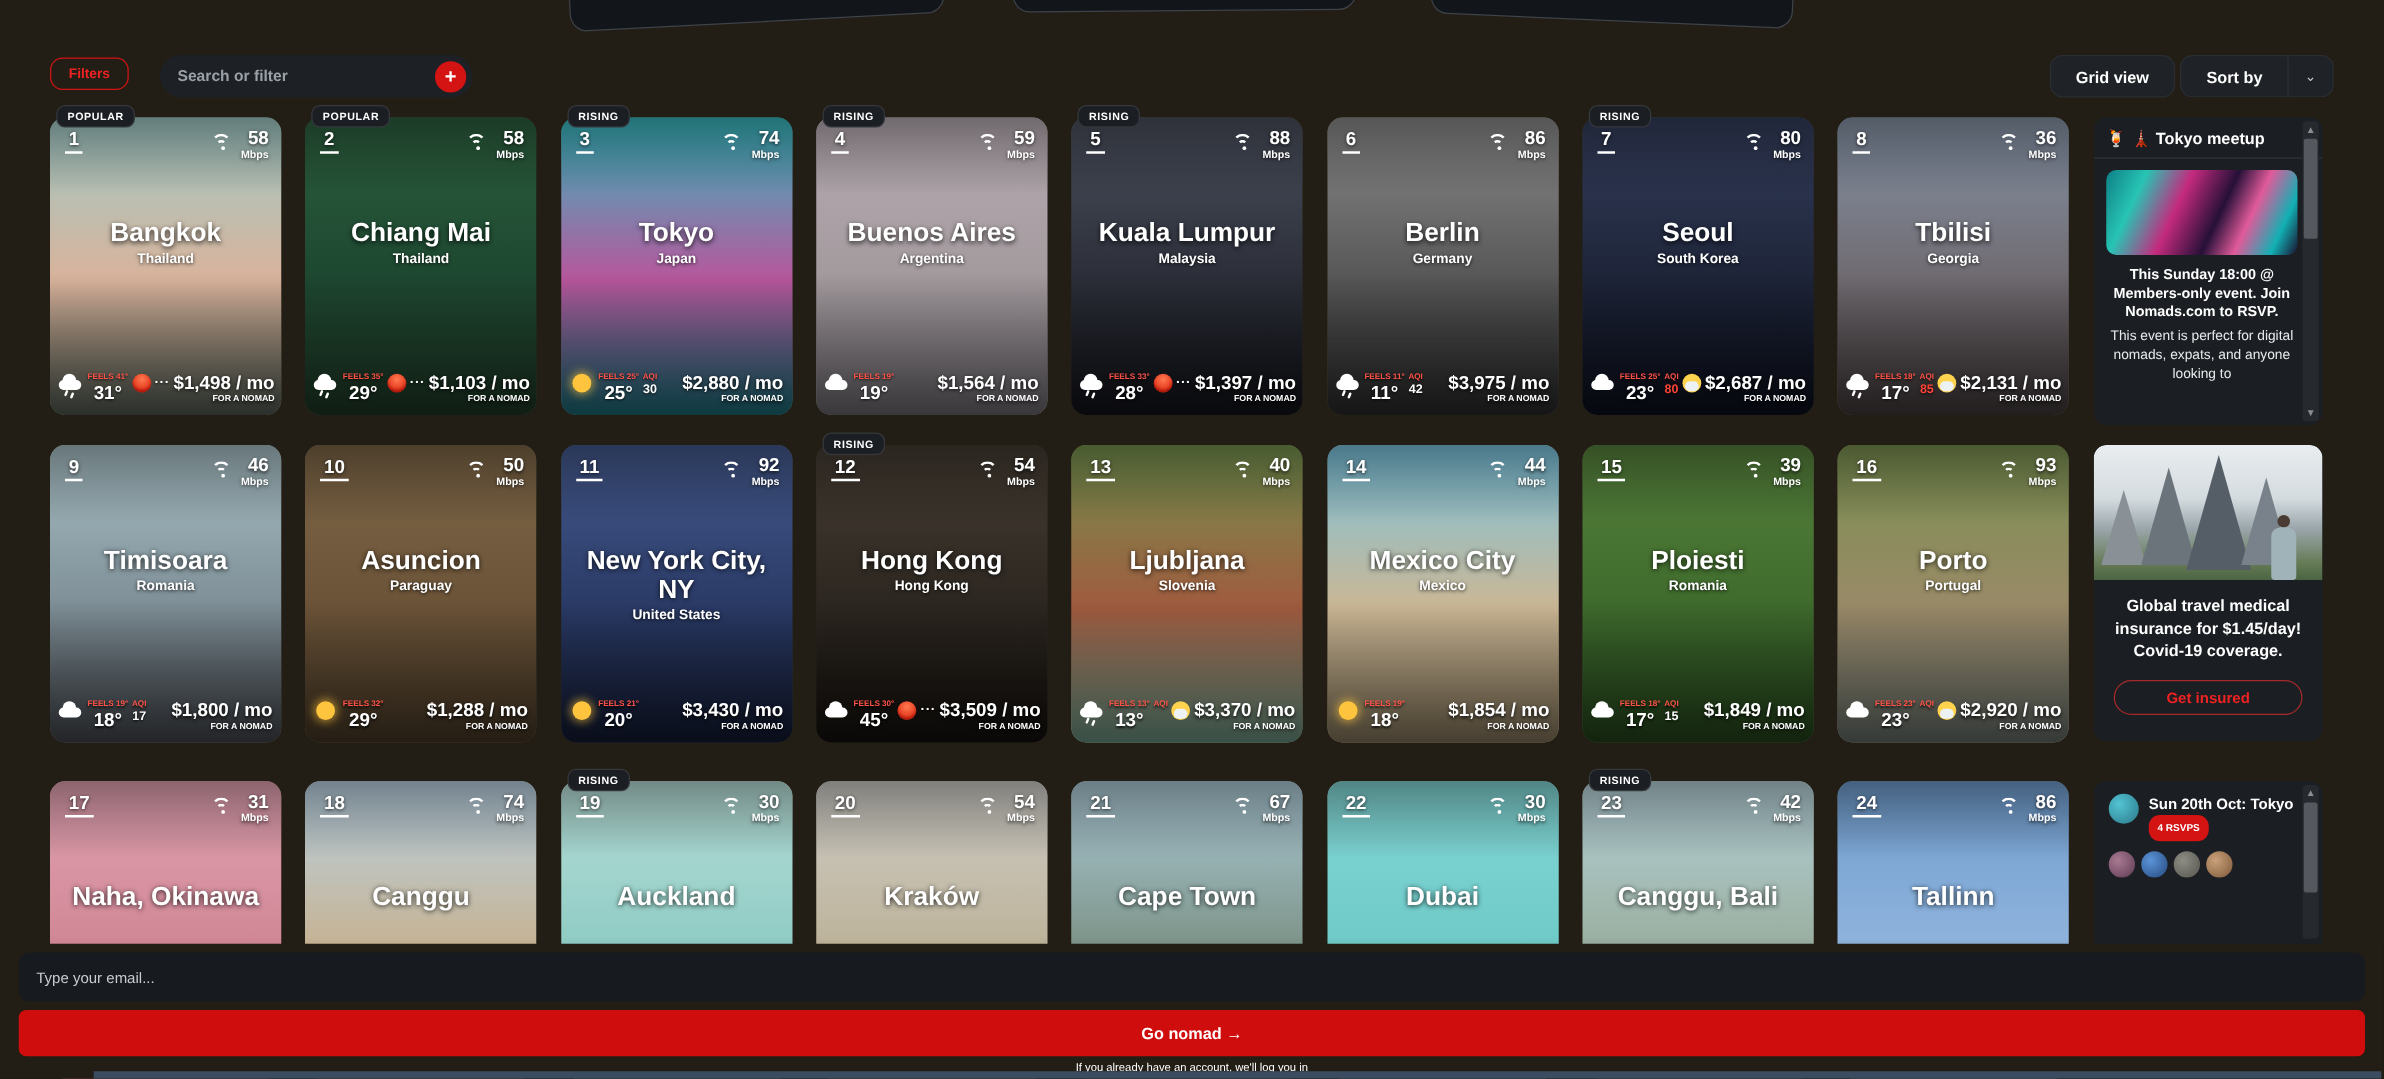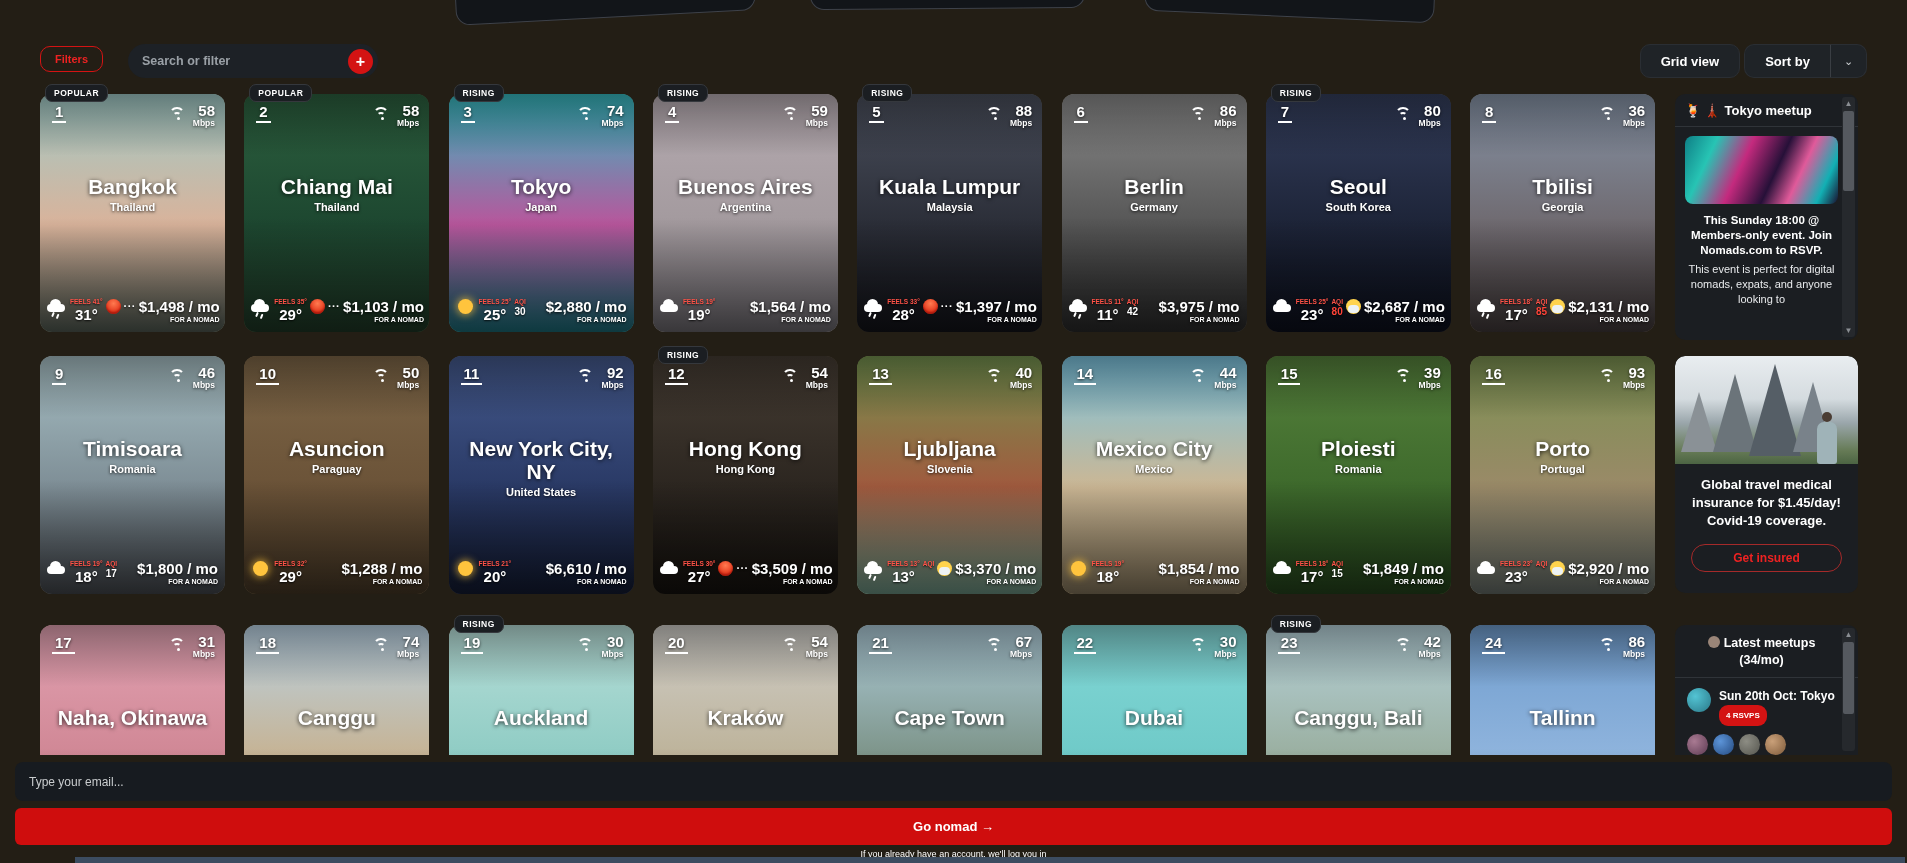--- a/index.html
+++ b/index.html
@@ -563,21 +563,21 @@
         <div class="city">New York City, NY</div>
         <div class="region">United States</div>
       </div>
       <div class="card-bottom">
         <span class="wicon sun"></span>
         <div class="temp-block">
           <span class="feels">FEELS 21°</span>
           <span class="temp">20°</span>
         </div>
         <div class="price-block">
-          <div class="price">$6,610 / mo</div>
+          <div class="price">$3,430 / mo</div>
           <div class="price-sub">FOR A NOMAD</div>
         </div>
       </div>
     </div>
     <div class="card" style="left: 652.9px; top: 356px;">
       <div class="card-img" style="background: linear-gradient(rgb(69, 60, 51) 0%, rgb(44, 38, 32) 55%, rgb(23, 19, 15) 100%);">
         <div class="card-shade"></div>
       </div>
       <div class="badge">RISING</div>
       <div class="card-top">
@@ -595,21 +595,21 @@
         </div>
       </div>
       <div class="card-center">
         <div class="city">Hong Kong</div>
         <div class="region">Hong Kong</div>
       </div>
       <div class="card-bottom">
         <span class="wicon cloud"></span>
         <div class="temp-block">
           <span class="feels">FEELS 30°</span>
-          <span class="temp">27°</span>
+          <span class="temp">45°</span>
         </div>
         <span class="face hot"></span>
         <span class="dots">...</span>
         <div class="price-block">
           <div class="price">$3,509 / mo</div>
           <div class="price-sub">FOR A NOMAD</div>
         </div>
       </div>
     </div>
     <div class="card" style="left: 857.2px; top: 356px;">
@@ -962,21 +962,20 @@
       <span class="peak p1"></span>
       <span class="peak p2"></span>
       <span class="peak p3"></span>
     <span class="hiker"></span>
   </div>
   <div class="ins-text">Global travel medical insurance for $1.45/day! Covid-19 coverage.</div>
   <button class="ins-btn">Get insured</button>
 </div>
 
 <div class="widget" style="top:625px; height:230px; overflow:hidden;">
-  <div class="lm-head"><span class="lm-dot"></span><span>Latest meetups</span><br><span>(34/mo)</span></div>
   <div class="lm-item">
     <span class="lm-ava"></span>
     <span class="lm-txt"><span>Sun 20th Oct: Tokyo</span>
       <span class="rsvp">4 RSVPS</span></span>
   </div>
   <div class="lm-avas">
     <i style="background:radial-gradient(circle at 35% 35%,#a97a92,#5c3a52);"></i>
     <i style="background:radial-gradient(circle at 35% 35%,#5c94d8,#24497e);"></i>
     <i style="background:radial-gradient(circle at 35% 35%,#8d8d84,#55554e);"></i>
     <i style="background:radial-gradient(circle at 35% 35%,#c9a079,#7e5a3a);"></i>

